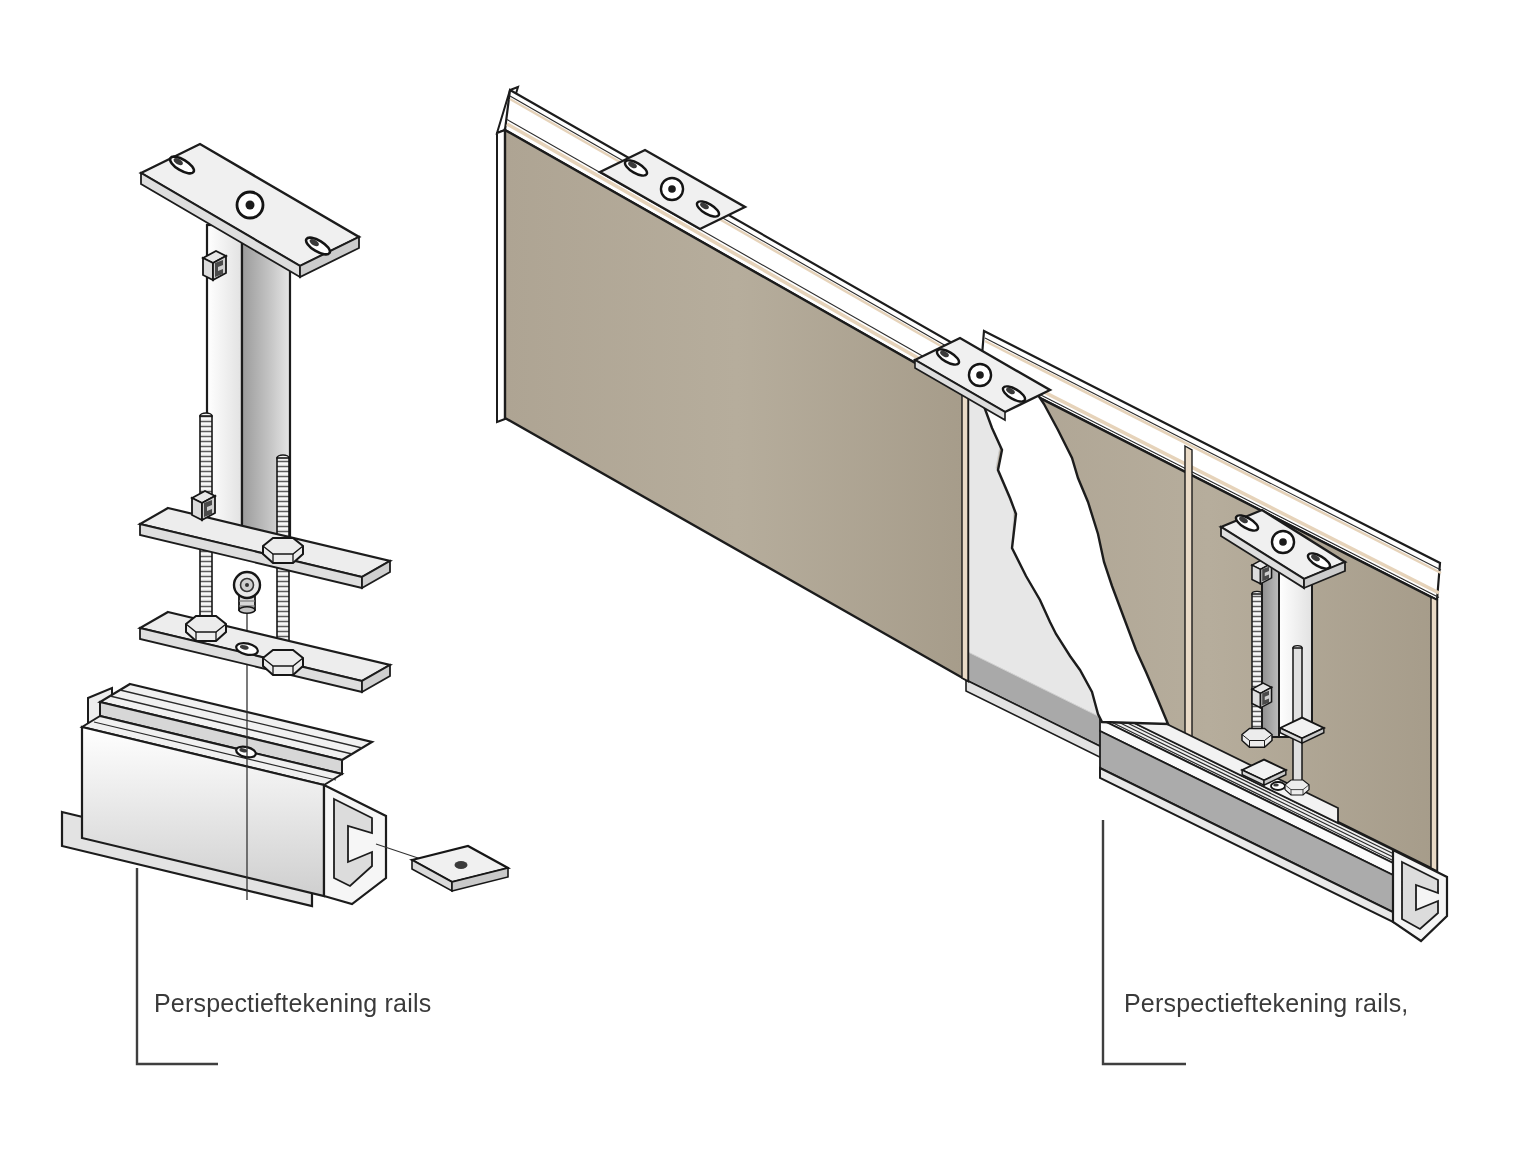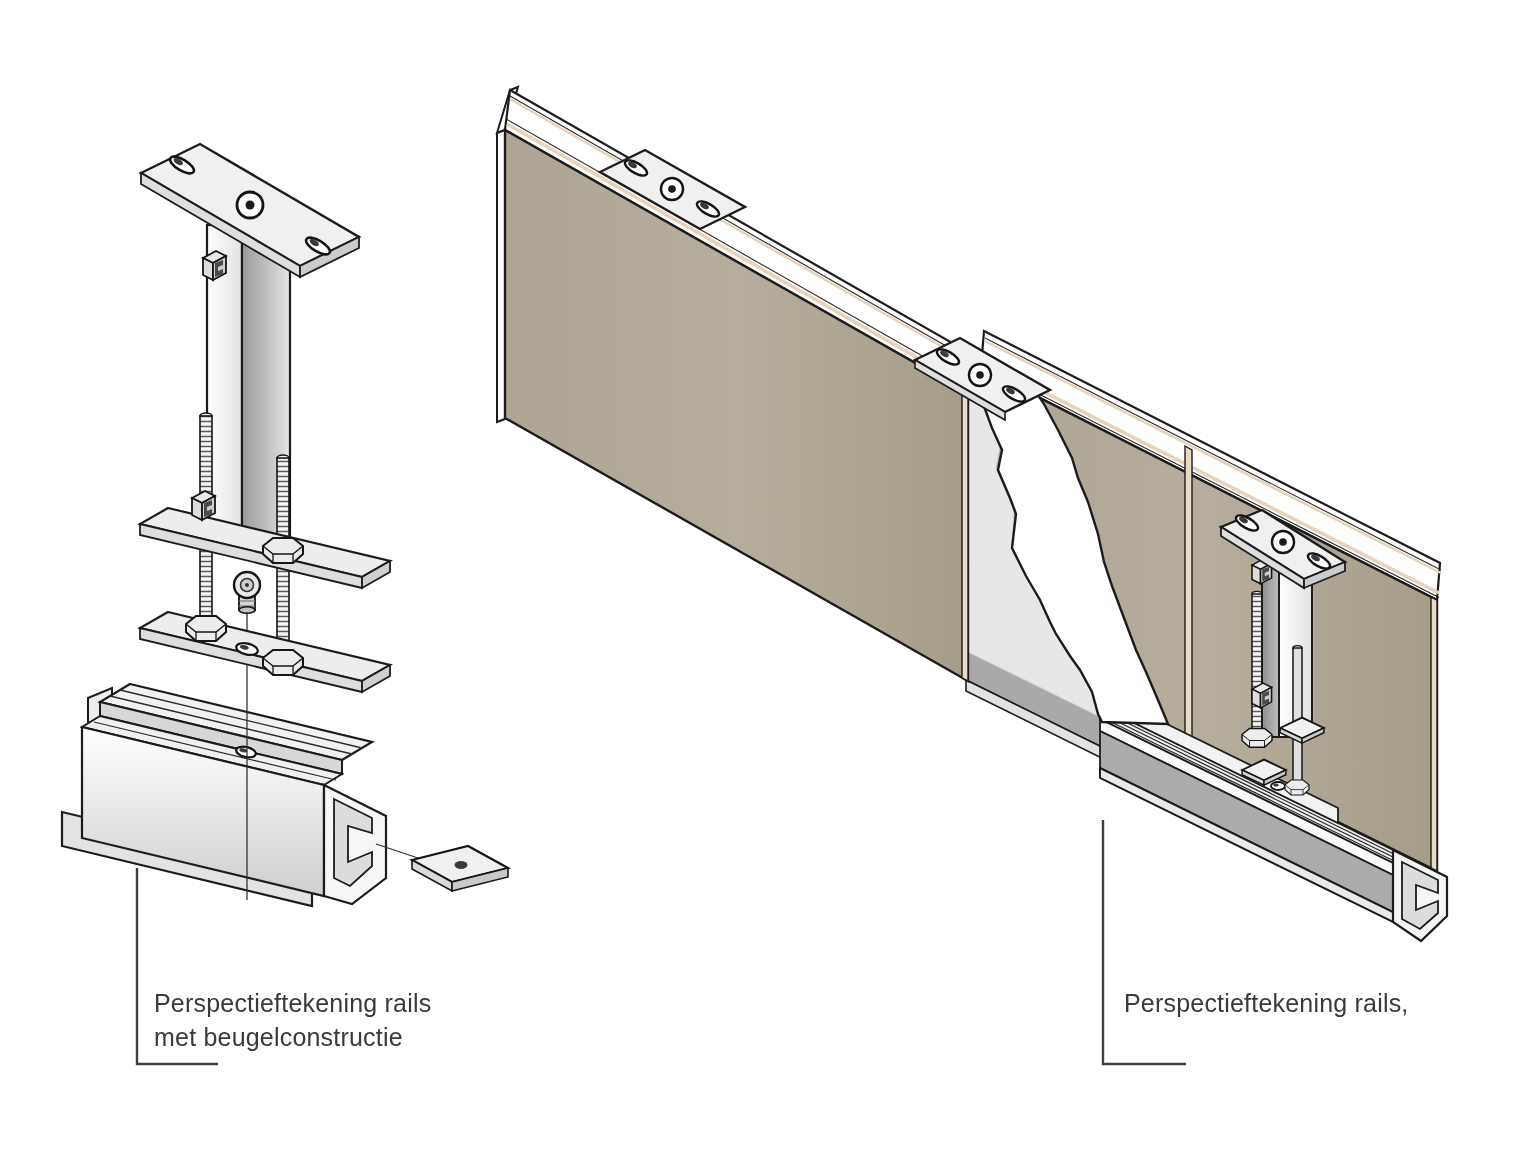--- a/index.html
+++ b/index.html
@@ -277,19 +277,18 @@
       <use href="#slot" transform="translate(1014,394) rotate(30) scale(0.92)"></use>
       <use href="#chole" transform="translate(980,375) scale(0.85)"></use>
     </g>
 
     <polyline points="1103,820 1103,1064 1186,1064" fill="none" stroke="#3f3f3f" stroke-width="2.4"></polyline>
   </g>
 </svg>
 
 <div class="figure-label" id="label-left">
   <span>Perspectieftekening rails</span>
-  <span>met beugelconstructie</span>
 </div>
 <div class="figure-label" id="label-right">
   <span>Perspectieftekening rails,</span>
 </div>
 
 </div>
 
 </body></html>

